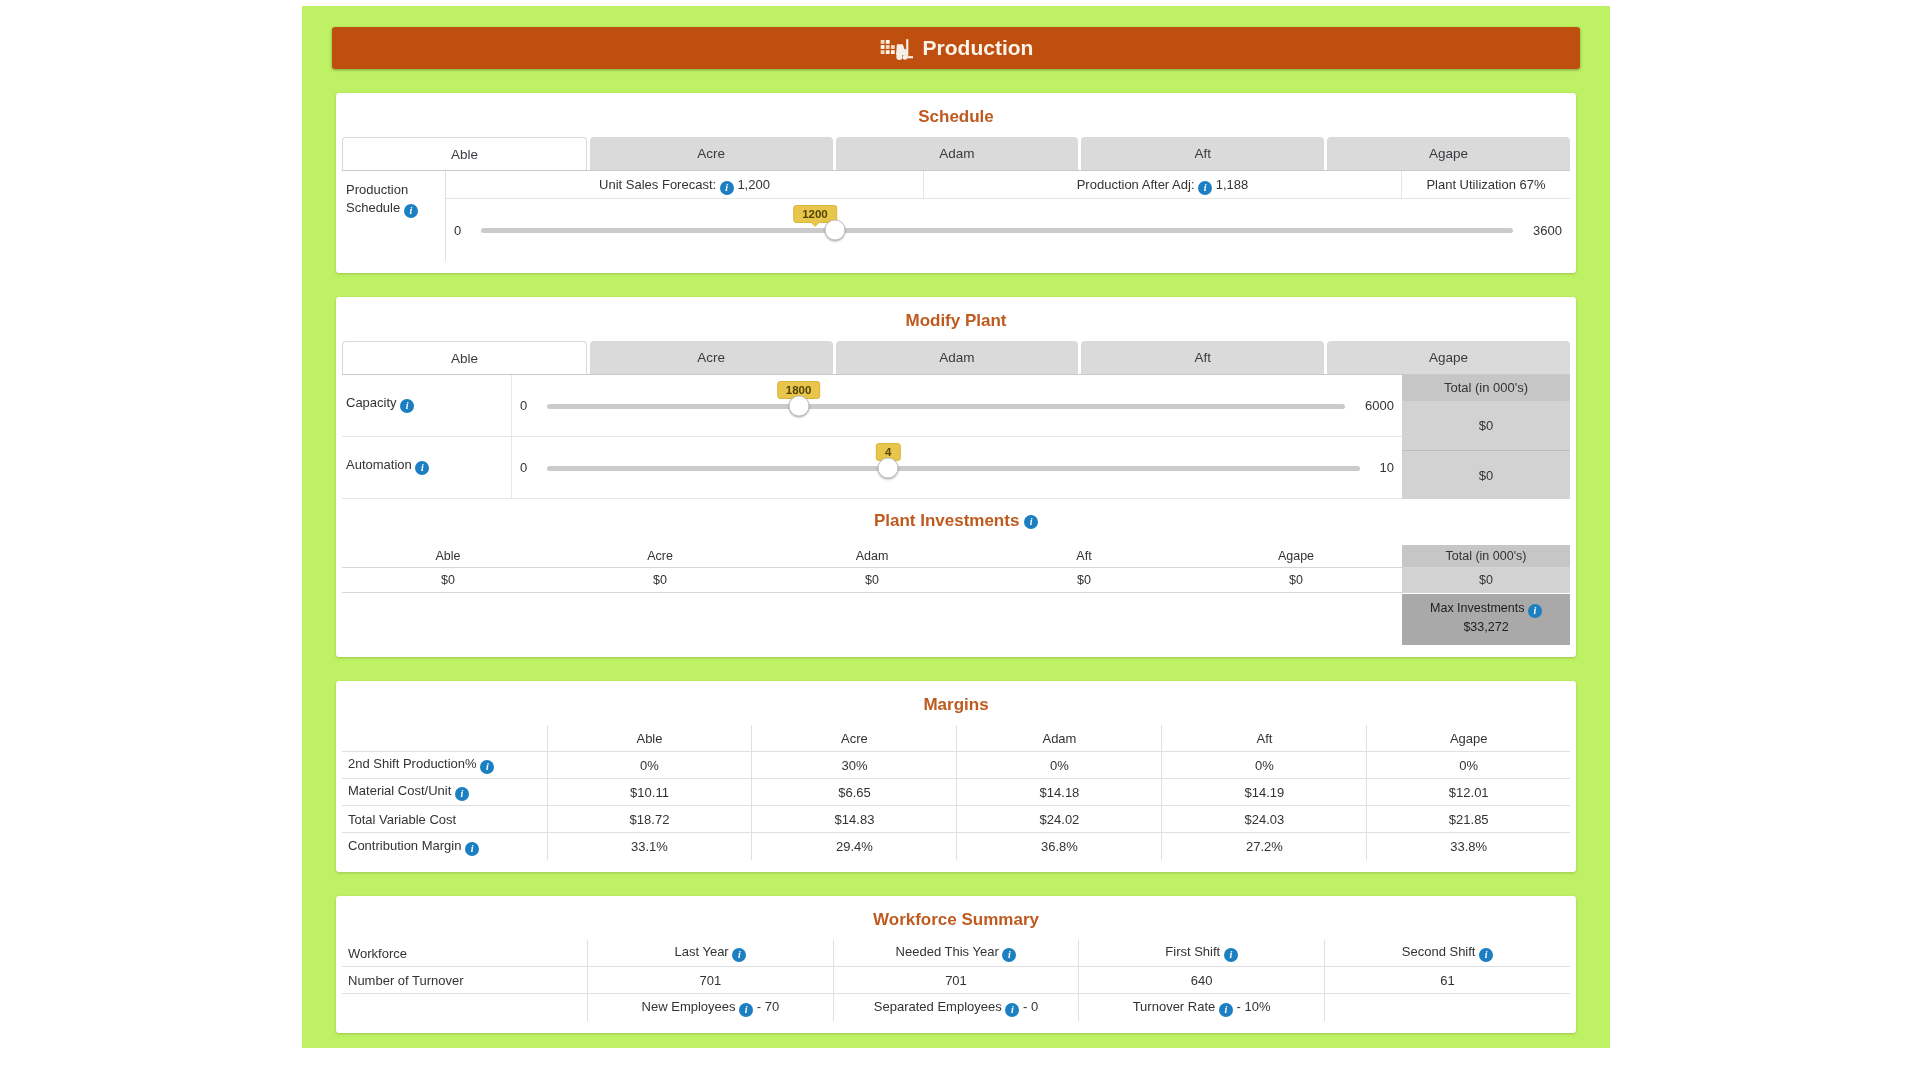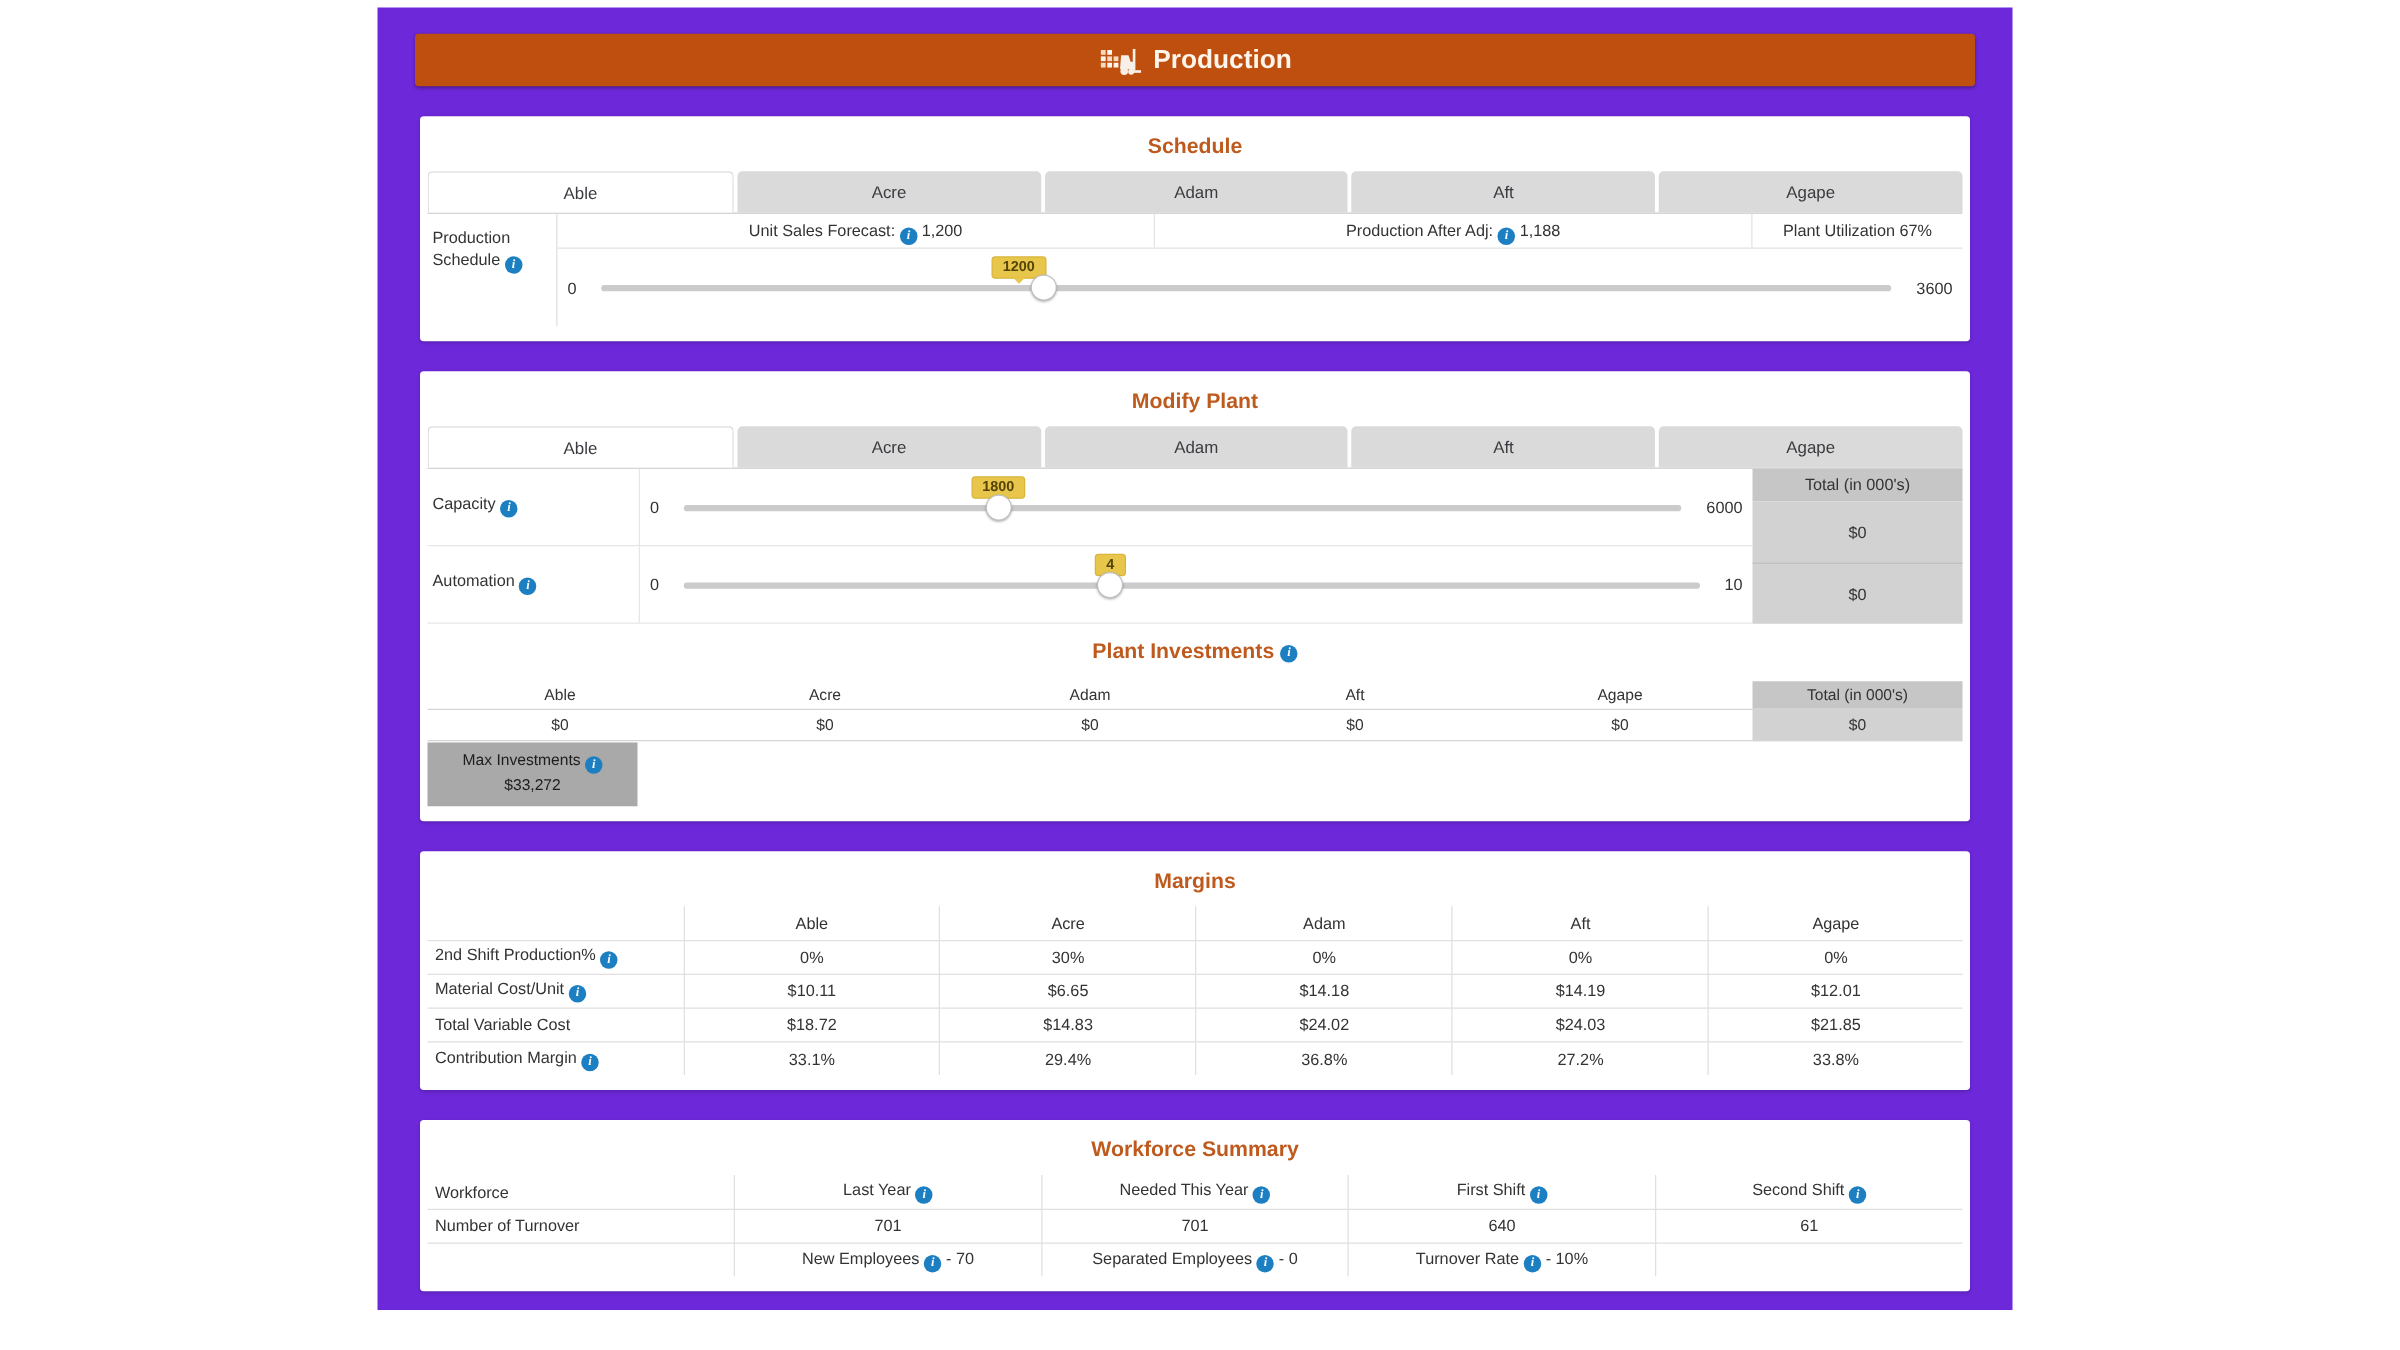--- a/index.html
+++ b/index.html
@@ -1,19 +1,19 @@
 <!DOCTYPE html>
 <html><head>
 <meta charset="utf-8">
 <style>
   * { box-sizing: border-box; margin: 0; padding: 0; }
   html,body { width:1920px; height:1080px; background:#ffffff; overflow:hidden;
               font-family:"Liberation Sans", sans-serif; color:#333; }
   .page { position:absolute; left:302px; top:6px; width:1308px; height:1042px;
-          background:#6d28d9; }
+          background:#bef264; }
   
   .banner { margin:21px auto 0; width:1248px; height:42px; background:#bf4f0e;
             border-radius:3px; display:flex; align-items:center; justify-content:center;
             gap:10px; color:#fdf5ec; font-size:21px; font-weight:bold;
             box-shadow:0 1px 3px rgba(0,0,0,.35); }
   
   .card { margin:24px auto 0; width:1240px; background:#fff; border-radius:3px;
           box-shadow:0 1px 3px rgba(0,0,0,.18); padding:8px 6px 12px; }
   .card-title { text-align:center; color:#bf5a1e; font-size:17px; font-weight:bold;
                 padding:6px 0 10px; }
@@ -74,21 +74,21 @@
   .mp-total-cell + .mp-total-cell { border-top:1px solid #bcbcbc; }
   
   .inv-table { margin-top:4px; }
   .inv-row { display:flex; font-size:12.5px; }
   .inv-cell { flex:1; text-align:center; padding:4px 0; }
   .inv-head { border-bottom:1px solid #d5d5d5; }
   .inv-vals .inv-cell { padding:5px 0; border-bottom:1px solid #d5d5d5; }
   .inv-total-col { flex:none; width:168px; }
   .inv-head .inv-total-col { background:#c6c6c6; }
   .inv-vals .inv-total-col { background:#d2d2d2; }
-  .inv-max-row { display:flex; }
+  .inv-max-row { display:flex; justify-content:flex-end; }
   .inv-max { width:168px; background:#a9a9a9; text-align:center; font-size:12.5px;
              padding:5px 0 7px; margin-top:1px; color:#1d1d1d; line-height:1.55; }
   
   table { width:100%; border-collapse:collapse; font-size:13px; }
   td, th { border:1px solid #e0e0e0; height:27px; text-align:center;
            font-weight:normal; padding:2px 6px; }
   tr > :first-child { border-left:none; }
   tr > :last-child { border-right:none; }
   tr:first-child > * { border-top:none; }
   tr:last-child > * { border-bottom:none; }

